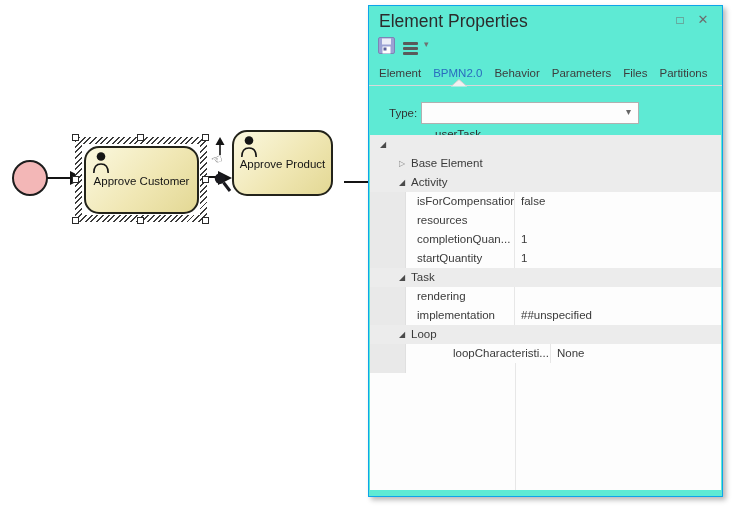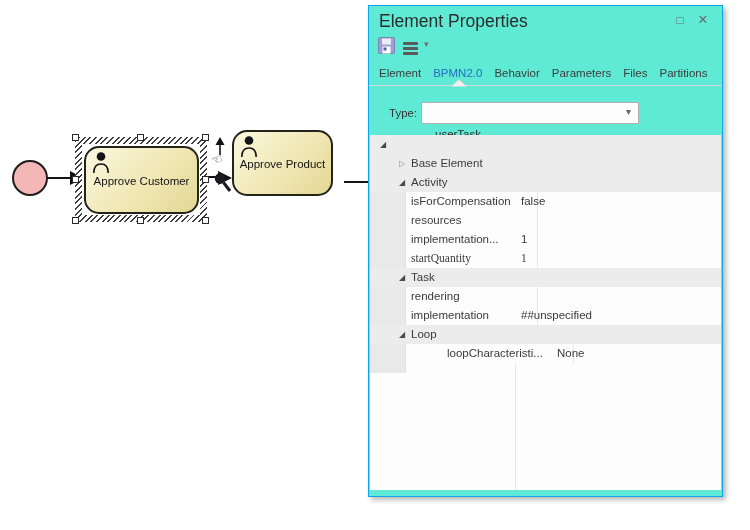--- a/index.html
+++ b/index.html
@@ -75,21 +75,21 @@
   .col-divider { position:absolute; left:145px; top:228px; bottom:0; width:1px; background:#e7e7e7; }
   .trow { position:absolute; left:0; right:0; height:19px; line-height:19px; }
   .trow.groupbg { background:#ececec; }
   .arrow { position:absolute; top:0; font-size:8px; }
   .arrow.exp { color:#4a4a4a; }
   .arrow.col { color:#8a8a8a; }
   .lvl0 .arrow { left:10px; }
   .lvl1 .arrow { left:29px; }
   .lvl0 .tlabel { position:absolute; left:24px; }
   .lvl1 .tlabel { position:absolute; left:41px; }
-  .pname { position:absolute; left:36px; width:132px; padding-left:5px;
+  .pname { position:absolute; left:36px; width:109px; padding-left:11px;
     border-right:1px solid #e7e7e7; height:19px; overflow:hidden; white-space:nowrap; }
   .pval { position:absolute; left:151px; right:16px; height:19px; overflow:hidden; white-space:nowrap; }
 </style>
 </head>
 <body>
 
 <div class="canvas">
 
   <div class="start-event"></div>
   <div class="conn conn1"></div>
@@ -197,24 +197,24 @@
 
       <div class="trow" style="top:57px;">
         <span class="pname">isForCompensation</span>
         <span class="pval">false</span>
       </div>
       <div class="trow" style="top:76px;">
         <span class="pname">resources</span>
         <span class="pval"></span>
       </div>
       <div class="trow" style="top:95px;">
-        <span class="pname">implementation...</span>
+        <span class="pname">completionQuan...</span>
         <span class="pval">1</span>
       </div>
-      <div class="trow" style="top:114px;font-family:Liberation Serif, serif;">
+      <div class="trow" style="top:114px;">
         <span class="pname">startQuantity</span>
         <span class="pval">1</span>
       </div>
 
       <div class="trow groupbg lvl1" style="top:133px;">
         <span class="arrow exp">◢</span>
         <span class="tlabel">Task</span>
       </div>
       <div class="trow" style="top:152px;">
         <span class="pname">rendering</span>

